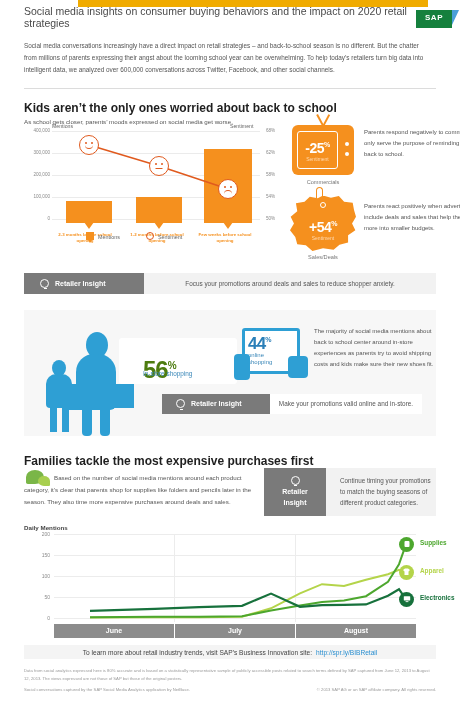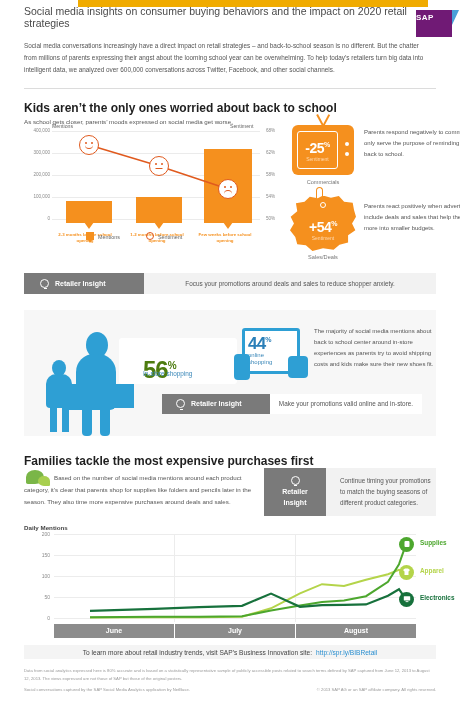--- a/index.html
+++ b/index.html
@@ -6,23 +6,23 @@
   body {
     width: 460px; height: 713px;
     background: #ffffff;
     font-family: "Liberation Sans", sans-serif;
     color: #3c3c3c;
     overflow: hidden;
     position: relative;
   }
   .top-bar { position:absolute; left:78px; top:0; width:350px; height:7px; background:#f0ab00; }
   .sap-logo {
-    position:absolute; right:8px; top:10px; width:36px; height:27px;
-    background:#701a75; color:#fff; font-size:8px; font-weight:bold;
-    letter-spacing:.5px; line-height:15px;
+    position:absolute; right:8px; top:10px; width:36px; height:18px;
+    background:#15803d; color:#fff; font-size:8px; font-weight:bold;
+    letter-spacing:.5px; text-align:center; line-height:15px;
   }
   .sap-logo::after{ content:""; position:absolute; right:-7px; top:0;
     border-top:15px solid #4a9fd8; border-right:7px solid transparent; }
   .wrap { position:absolute; left:24px; top:0; width:412px; }
 
   h1 { font-size:19px; font-weight:bold; color:#2a2a2a; margin-top:31px; letter-spacing:-.3px;}
   h2.sub { font-size:10.5px; font-weight:normal; color:#4a4a4a; margin-top:5px; }
   p.intro { font-size:6.4px; line-height:1.85; color:#555; margin-top:11px; width:404px;}
   .rule { height:1px; background:#dcdcdc; margin-top:12px; }
 

